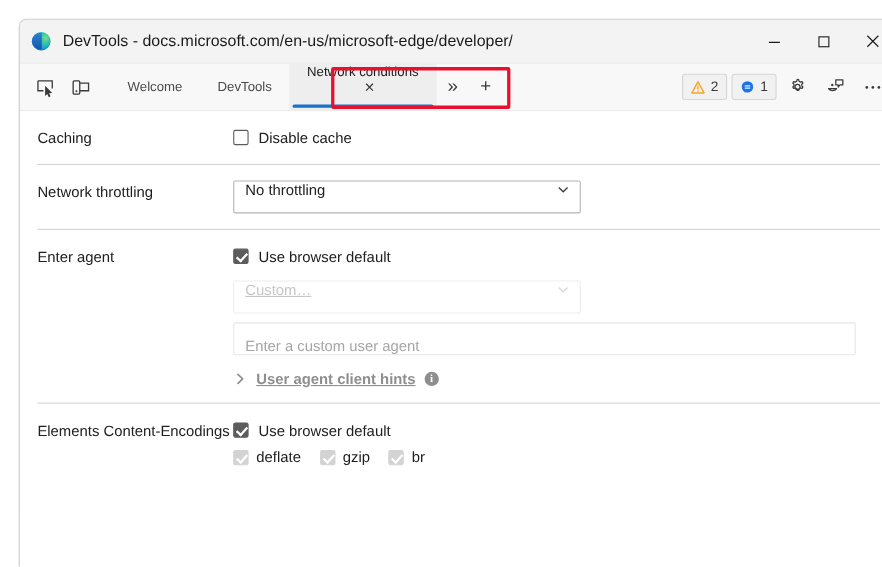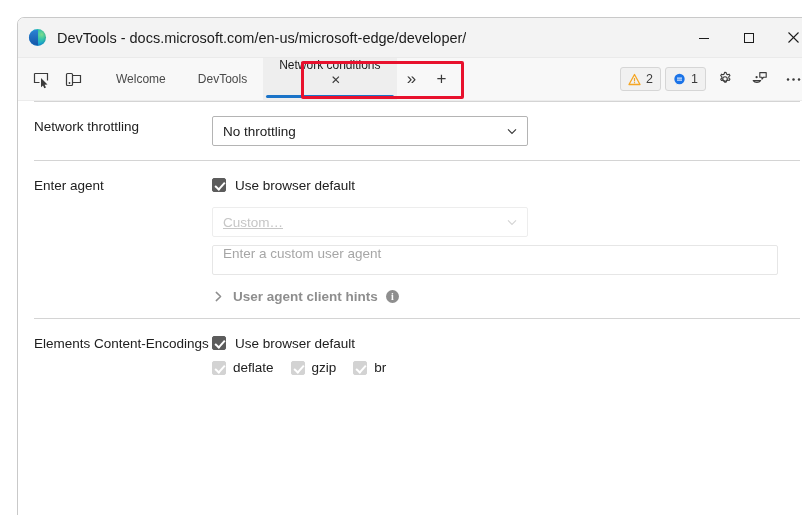--- a/index.html
+++ b/index.html
@@ -275,21 +275,20 @@
   .inline-cb + .inline-cb { margin-left: 8px; }
 
   .select {
     width: 316px;
     height: 30px;
     box-sizing: border-box;
     border: 1px solid #b4b4b4;
     border-radius: 2px;
     background: #ffffff;
     display: flex;
-    align-items: center;
     padding: 0 8px 0 10px;
     font-size: 13.5px;
     color: #202020;
     gap: 46px;
   }
   .select .caret { margin-left: auto; color: #3b3b3b; display:flex; }
   .select.disabled {
     border-color: #ededed;
     color: #c6c6c6;
     text-decoration: underline;
@@ -297,35 +296,36 @@
   .select.disabled .caret { color: #d5d5d5; }
 
   .text-input {
     width: 566px;
     height: 30px;
     box-sizing: border-box;
     border: 1px solid #e6e6e6;
     border-radius: 2px;
     background: #ffffff;
     display: flex;
-    align-items: flex-start;
+    align-items: flex-end;
     padding: 0 10px;
     font-size: 13.5px;
     color: #a6a6a6;
     margin-top: 8px;
   }
 
   .uach {
     display: flex;
     align-items: center;
     gap: 8px;
     margin-top: 14px;
     font-size: 13.5px;
     font-weight: bold;
     color: #8e8e8e;
+    text-decoration: underline;
   }
   .uach .chev { display: flex; color: #8e8e8e; }
   .info-dot {
     width: 13px; height: 13px;
     border-radius: 50%;
     background: #8e8e8e;
     color: #ffffff;
     font-size: 10px;
     font-weight: bold;
     display: flex;
@@ -436,20 +436,29 @@
           <circle cx="15" cy="9.5" r="1.25" fill="#3b3b3b"></circle>
         </svg>
       </div>
     </div>
 
     <div class="tab-highlight"></div>
   </div>
 
   <div class="panel">
 
+    <div class="section">
+      <div class="section-label">Caching</div>
+      <div class="section-body">
+        <div class="cb-row">
+          <span class="cbox"></span>
+          <span>Disable cache</span>
+        </div>
+      </div>
+    </div>
 
     <div class="divider"></div>
 
     <div class="section">
       <div class="section-label">Network throttling</div>
       <div class="section-body">
         <div class="select">
           <span>No throttling</span>
           <span class="caret">
             <svg width="14" height="14" viewBox="0 0 14 14">

